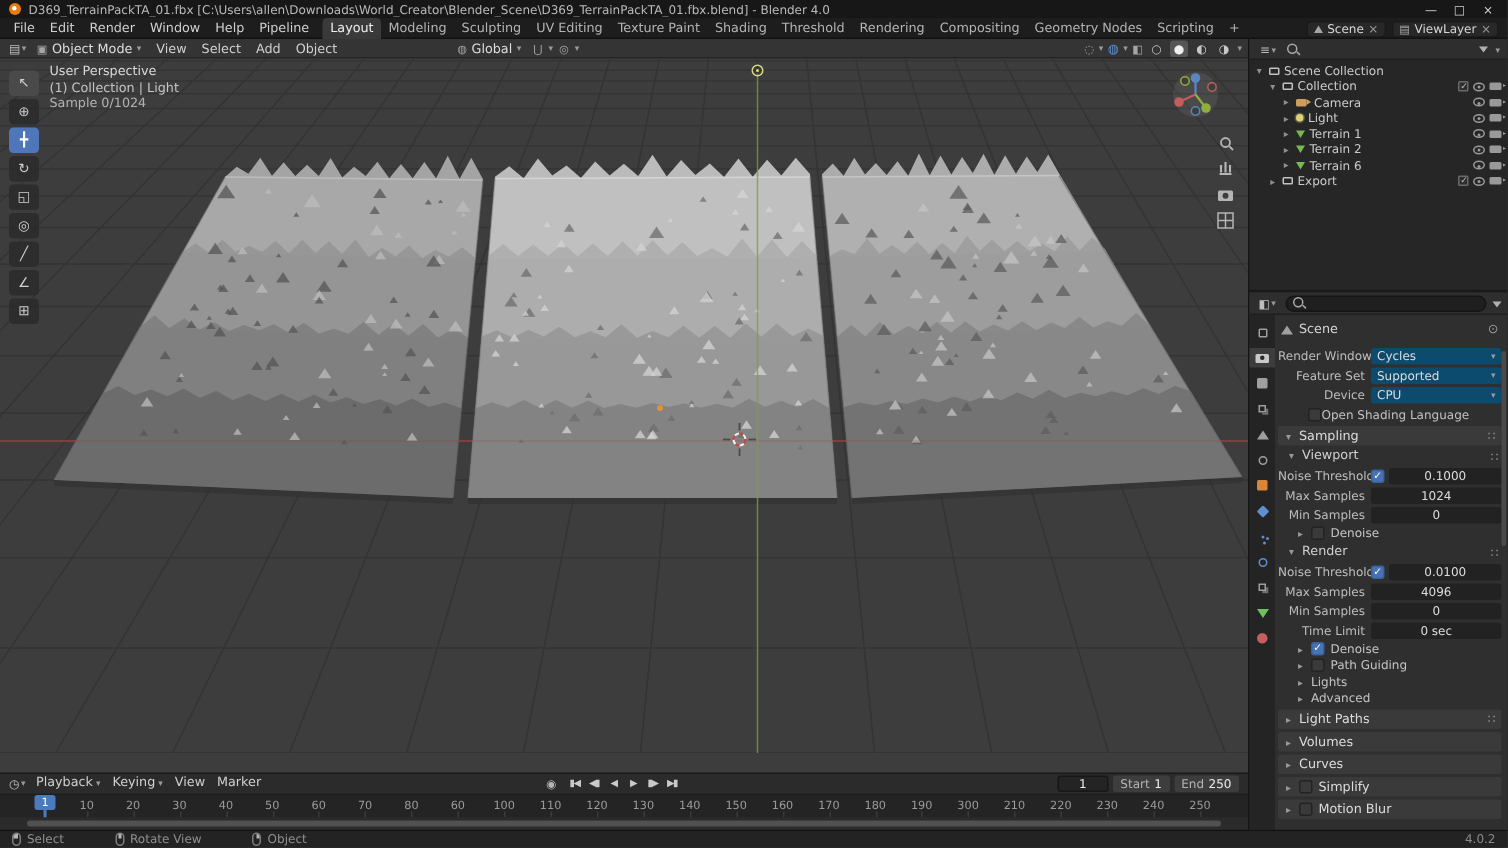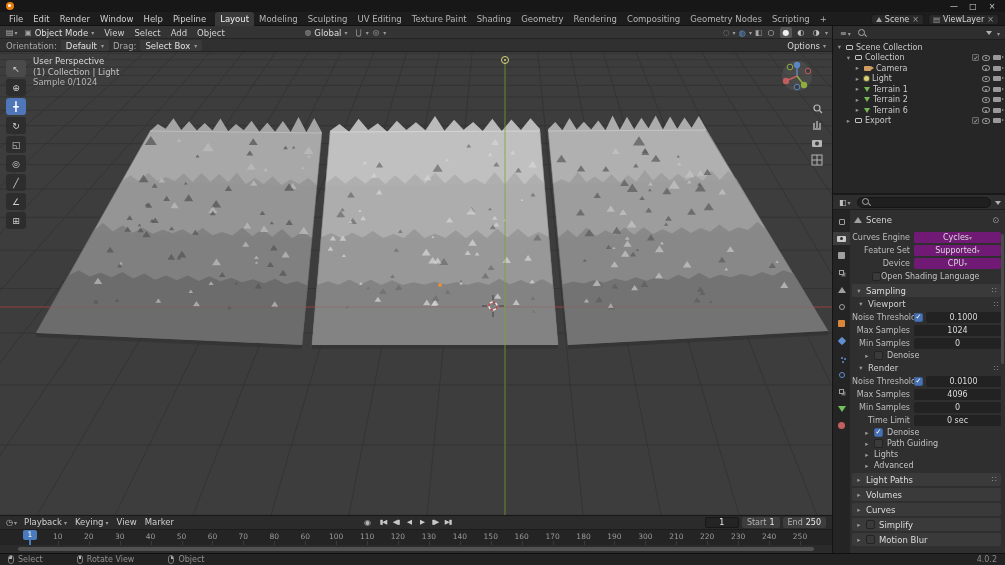--- a/index.html
+++ b/index.html
@@ -120,21 +120,21 @@
   .pt-dots{width:2px;height:2px;border-radius:50%;box-shadow:3px 1px 0 currentColor,1px 4px 0 currentColor}
   .pt-camera{width:9px;height:6px;border-radius:1px;background:#c9c9c9;position:relative}
   .pt-camera::after{content:"";position:absolute;left:3px;top:1.5px;width:3px;height:3px;border-radius:50%;background:#2c2c2c}
   .pr-content{flex:1;background:#2f2f2f;padding:3px 4px 0 2px;overflow:hidden;position:relative}
   .breadcrumb{display:flex;align-items:center;gap:4px;height:13px;font-size:8.5px;color:#d5d5d5;margin:0 2px 5px 2px}
   .bc-pin{margin-left:auto;color:#9a9a9a}
   .p-row{display:flex;height:12px;align-items:center;margin:1px 0}
   .p-label{width:62px;text-align:right;padding-right:4px;color:#bdbdbd;font-size:8px;white-space:nowrap;flex:none}
   .p-val{flex:1;display:flex;align-items:center;gap:3px;min-width:0}
   .p-field{flex:1;height:11px;background:#222;border-radius:2px;display:flex;align-items:center;justify-content:center;color:#dcdcdc;font-size:8px;padding:0 4px;min-width:0}
-  .p-field.dd{background:#701a75;}
+  .p-field.dd{background:#0c4a6e;justify-content:space-between}
   .p-field .p-dd-arrow{font-size:6px;color:#9a9a9a}
   .p-check{width:9px;height:9px;border-radius:2px;background:#3a3a3a;border:1px solid #232323;display:inline-flex;align-items:center;justify-content:center;flex:none}
   .p-check.on{background:#4772b3;border-color:#3a619e}
   .p-check.on::after{content:"✓";font-size:7px;color:#fff;line-height:1}
   .p-section{height:13px;background:#3a3a3a;border-radius:2px;display:flex;align-items:center;gap:4px;padding:0 4px;margin:2px 0 1px;color:#dcdcdc;font-size:8.5px}
   .p-subheader{height:12px;display:flex;align-items:center;gap:4px;padding:0 2px 0 6px;color:#d0d0d0;font-size:8.5px;margin-top:1px}
   .p-collapse{height:11px;display:flex;align-items:center;gap:4px;padding-left:12px;color:#c4c4c4;font-size:8px}
   .p-arrow{font-size:6.5px;color:#9a9a9a;width:6px;text-align:center;flex:none}
   .p-menu{margin-left:auto;color:#9a9a9a;font-size:8px}
   .checkline{padding-left:20px}
@@ -148,20 +148,21 @@
   .m-ico.lmb::after{content:"";position:absolute;left:0;top:0;width:2.5px;height:3.5px;background:#b5b5b5;border-radius:2px 0 0 0}
   .m-ico.mmb::after{content:"";position:absolute;left:1.5px;top:0;width:2px;height:3.5px;background:#b5b5b5}
   .m-ico.rmb::after{content:"";position:absolute;right:0;top:0;width:2.5px;height:3.5px;background:#b5b5b5;border-radius:0 2px 0 0}
   .sb-right{margin-left:auto;color:#8a8a8a}
 </style>
 </head>
 <body>
 
 <div class="titlebar">
   <span class="logo"></span>
+  <span class="tb-title">D369_TerrainPackTA_01.fbx [C:\Users\allen\Downloads\World_Creator\Blender_Scene\D369_TerrainPackTA_01.fbx.blend] - Blender 4.0</span>
   <span class="spacer"></span>
   <span class="winbtn">—</span>
   <span class="winbtn">□</span>
   <span class="winbtn">×</span>
 </div>
 
 <div class="menubar">
   <span id="mb-menus" style="display:flex">
       <span class="mb-item">File</span>
       <span class="mb-item">Edit</span>
@@ -170,21 +171,21 @@
       <span class="mb-item">Help</span>
       <span class="mb-item">Pipeline</span>
     </span>
   <span id="mb-workspaces" class="ws-wrap">
       <span class="ws-tab active">Layout</span>
       <span class="ws-tab">Modeling</span>
       <span class="ws-tab">Sculpting</span>
       <span class="ws-tab">UV Editing</span>
       <span class="ws-tab">Texture Paint</span>
       <span class="ws-tab">Shading</span>
-      <span class="ws-tab">Geometry</span>
+      <span class="ws-tab">Threshold</span>
       <span class="ws-tab">Rendering</span>
       <span class="ws-tab">Compositing</span>
       <span class="ws-tab">Geometry Nodes</span>
       <span class="ws-tab">Scripting</span>
       <span class="ws-add">+</span>
     </span>
   <div class="mb-right">
     <div class="pill">
       <span class="mini-tri"></span>
       <span>Scene</span>
@@ -236,36 +237,20 @@
         <span class="caret">▾</span>
         <span class="gray-ico">◧</span>
         <span class="sh-btn">○</span>
         <span class="sh-btn active">●</span>
         <span class="sh-btn">◐</span>
         <span class="sh-btn">◑</span>
         <span class="caret">▾</span>
       </span>
     </div>
 
-    <div class="tsettings">
-      <span class="ts-label">Orientation:</span>
-      <span class="ts-dd">
-        <span>Default</span>
-        <span class="caret">▾</span>
-      </span>
-      <span class="ts-label">Drag:</span>
-      <span class="ts-dd">
-        <span>Select Box</span>
-        <span class="caret">▾</span>
-      </span>
-      <span class="ts-right">
-        <span>Options</span>
-        <span class="caret">▾</span>
-      </span>
-    </div>
 
     <div class="viewport">
       <svg id="scene-svg" viewBox="0 0 832 463" width="832" height="463">
           <line x1="0" y1="463" x2="832" y2="463" stroke="#343434" stroke-width="1"></line>
           <line x1="0" y1="393" x2="832" y2="393" stroke="#343434" stroke-width="1"></line>
           <line x1="0" y1="332.8" x2="832" y2="332.8" stroke="#343434" stroke-width="1"></line>
           <line x1="0" y1="281.028" x2="832" y2="281.028" stroke="#343434" stroke-width="1"></line>
           <line x1="0" y1="236.50408000000002" x2="832" y2="236.50408000000002" stroke="#343434" stroke-width="1"></line>
           <line x1="0" y1="198.21350880000003" x2="832" y2="198.21350880000003" stroke="#343434" stroke-width="1"></line>
           <line x1="0" y1="165.28361756800004" x2="832" y2="165.28361756800004" stroke="#343434" stroke-width="1"></line>
@@ -864,21 +849,21 @@
             </div>
           </div>
         <div class="pr-content">
           <div class="breadcrumb">
             <span class="pt-triangle-up"></span>
             <span>Scene</span>
             <span class="bc-pin">⊙</span>
           </div>
           <div id="prop-rows">
               <div class="p-row">
-                <div class="p-label">Curves Engine</div>
+                <div class="p-label">Render Window</div>
                 <div class="p-val">
                   <div class="p-field dd">
                     <span>Cycles</span>
                     <span class="p-dd-arrow">▾</span>
                   </div>
                 </div>
               </div>
               <div class="p-row">
                 <div class="p-label">Feature Set</div>
                 <div class="p-val">

